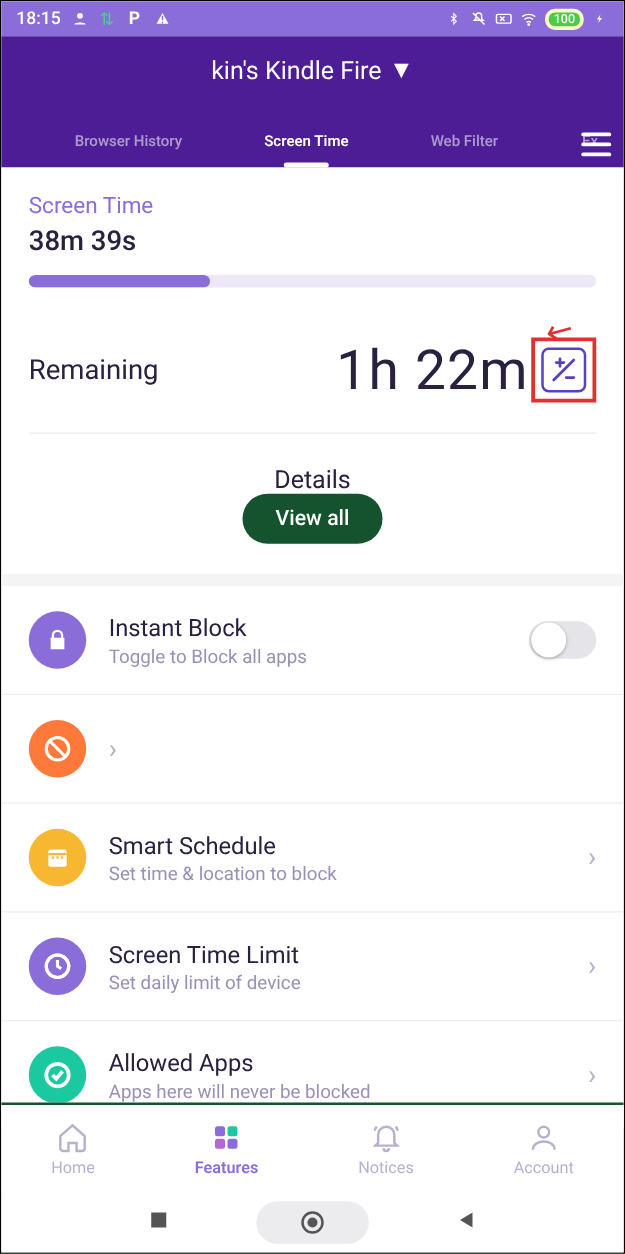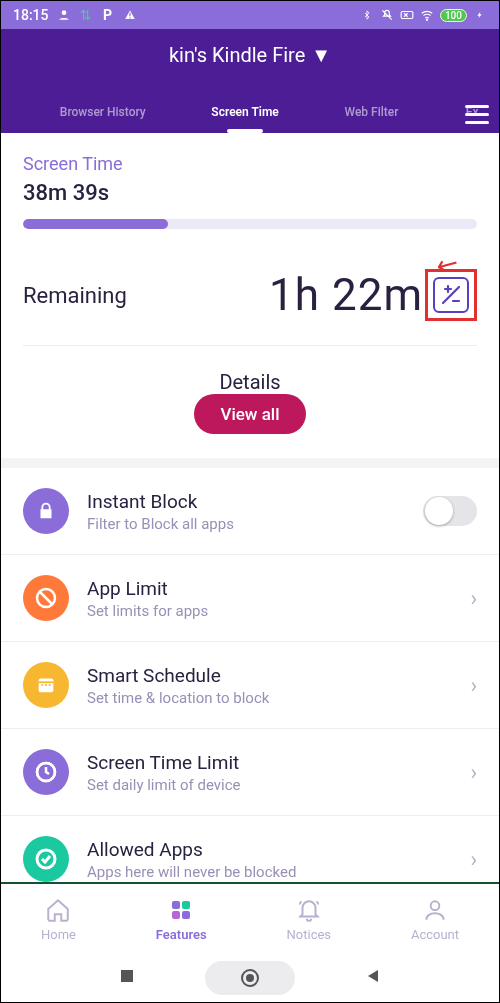--- a/index.html
+++ b/index.html
@@ -2,21 +2,21 @@
 <html><head>
 <meta charset="utf-8">
 <style>
   * { box-sizing: border-box; margin: 0; padding: 0; font-family: -apple-system, BlinkMacSystemFont, "Segoe UI", Roboto, sans-serif; }
   body { width: 500px; height: 1003px; background: #fff; border: 1px solid #000; position: relative; overflow: hidden; }
   
   .status-bar { background: #8a6dd9; height: 28px; display: flex; align-items: center; justify-content: space-between; padding: 0 12px; color: #fff; font-size: 14px; font-weight: 500; }
   .status-left { display: flex; align-items: center; gap: 8px; }
   .status-right { display: flex; align-items: center; gap: 6px; }
   .status-icon { width: 14px; height: 14px; display: inline-flex; align-items: center; justify-content: center; }
-  .battery-pill { border: 1px solid #fef9c3; border-radius: 8px; padding: 0 4px; font-size: 10px; background: #4ec94e; color: #fff; }
+  .battery-pill { border: 3px solid #fef9c3; border-radius: 8px; padding: 0 4px; font-size: 10px; background: #4ec94e; color: #fff; }
 
   .header { background: #4c1d95; color: #fff; text-align: center; padding: 14px 0 0; }
   .device-row { display: flex; align-items: center; justify-content: center; gap: 6px; font-size: 20px; font-weight: 400; }
   .tabs { display: flex; align-items: center; justify-content: space-around; margin-top: 28px; padding: 0 6px 0 6px; position: relative; }
   .tab { color: rgba(255,255,255,0.55); font-size: 12px; font-weight: 500; padding: 10px 4px 14px; white-space: nowrap; margin-left: 40px; }
   .tab.active { color: #fff; position: relative; font-weight: 600; }
   .tab.active::after { content:""; position:absolute; left: 50%; transform: translateX(-50%); bottom: 0; width: 36px; height: 4px; background:#fff; border-radius: 2px; }
   .hamburger { position: absolute; right: 10px; top: 10px; }
   .hamburger-lines { width: 24px; display: flex; flex-direction: column; gap: 5px; }
   .hamburger-lines span { display:block; height: 3px; background:#fff; border-radius: 2px; }
@@ -36,21 +36,21 @@
   .remain-val { font-size: 44px; color:#2a2140; letter-spacing: 1px; display:flex; align-items:center; }
   .edit-btn { width: 52px; height: 52px; border: 3px solid #e03030; display:flex; align-items:center; justify-content:center; margin-left: 2px; }
   .edit-inner { width: 36px; height: 36px; border: 2px solid #5a3fbf; border-radius: 6px; display:flex; align-items:center; justify-content:center; color:#5a3fbf; font-size: 20px; font-weight:600; }
   .arrow-annot { position:absolute; right: 40px; top: 248px; color:#e03030; font-size: 26px; transform: rotate(30deg); pointer-events:none; }
 
   .sep { height:1px; background:#ececec; margin: 0 22px; }
   .sep-thick { height: 10px; background:#f4f4f6; }
 
   .details-row { display:flex; align-items:center; justify-content:space-between; padding: 24px 22px; flex-direction: column; }
   .details-label { font-size: 20px; color:#2a2140; }
-  .viewall-btn { background:#be185d; color:#fff; border:none; border-radius: 22px; padding: 10px 26px; font-size: 17px; font-weight:500; }
+  .viewall-btn { background:#14532d; color:#fff; border:none; border-radius: 22px; padding: 10px 26px; font-size: 17px; font-weight:500; }
 
   .list { }
   .list-item { display:flex; align-items:center; padding: 20px 22px; border-bottom: 1px solid #eee; gap: 18px; }
   .item-icon { width: 46px; height: 46px; border-radius: 50%; display:flex; align-items:center; justify-content:center; flex-shrink:0; }
   .item-text { flex:1; }
   .item-title { font-size: 19px; color:#2a2140; margin-bottom:2px; }
   .item-sub { font-size: 15px; color:#9a8fb5; }
   .chevron { color:#b8b0c9; font-size: 22px; }
   .toggle { width: 54px; height: 30px; background:#e5e5e9; border-radius: 16px; position:relative; }
   .toggle-knob { position:absolute; left:2px; top:1px; width:28px; height:28px; background:#fff; border-radius:50%; box-shadow: 0 1px 3px rgba(0,0,0,0.3); }
@@ -182,37 +182,33 @@
   <div class="list">
 
     <div class="list-item">
       <div class="item-icon ic-purple">
         <svg width="22" height="22" viewBox="0 0 24 24" fill="#fff">
             <path d="M7 10V8a5 5 0 0110 0v2h1v10H6V10h1zm2 0h6V8a3 3 0 00-6 0v2z"></path>
           </svg>
       </div>
       <div class="item-text">
         <div class="item-title">Instant Block</div>
-        <div class="item-sub">Filter to Block all apps</div>
+        <div class="item-sub">Toggle to Block all apps</div>
       </div>
       <div class="toggle">
         <div class="toggle-knob"></div>
       </div>
     </div>
 
     <div class="list-item">
       <div class="item-icon ic-orange">
         <svg width="24" height="24" viewBox="0 0 24 24" fill="none" stroke="#fff" stroke-width="2.5">
             <circle cx="12" cy="12" r="9"></circle>
             <path d="M6 6l12 12"></path>
           </svg>
-      </div>
-      <div class="item-text">
-        <div class="item-title">App Limit</div>
-        <div class="item-sub">Set limits for apps</div>
       </div>
       <div class="chevron">›</div>
     </div>
 
     <div class="list-item">
       <div class="item-icon ic-yellow">
         <svg width="22" height="22" viewBox="0 0 24 24" fill="#fff">
             <rect x="4" y="5" width="16" height="15" rx="2"></rect>
             <path d="M4 9h16" stroke="#f7b731" stroke-width="2"></path>
             <rect x="7" y="11" width="2" height="2" fill="#f7b731"></rect>

